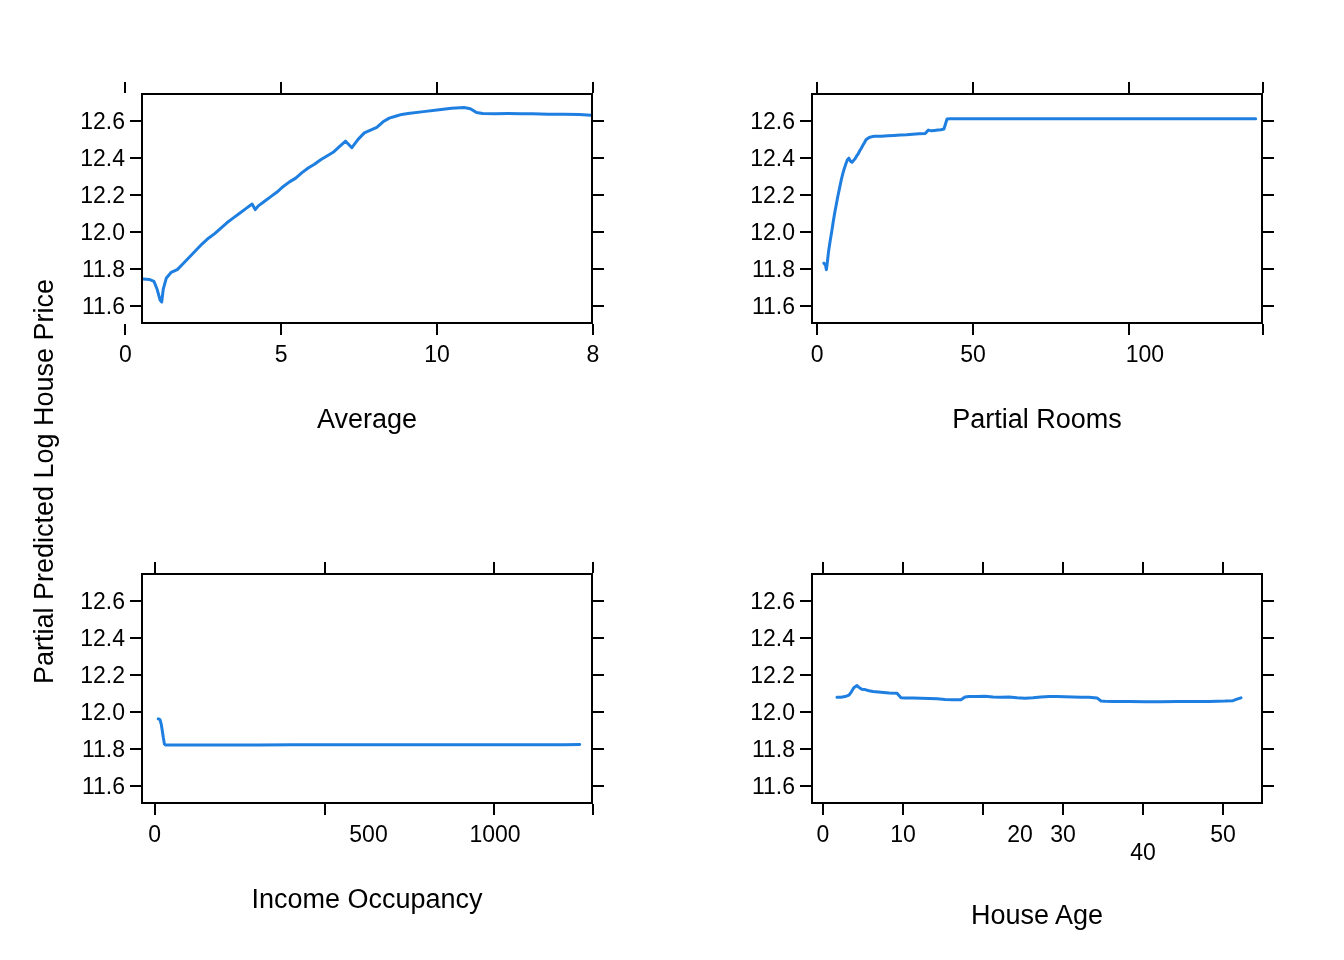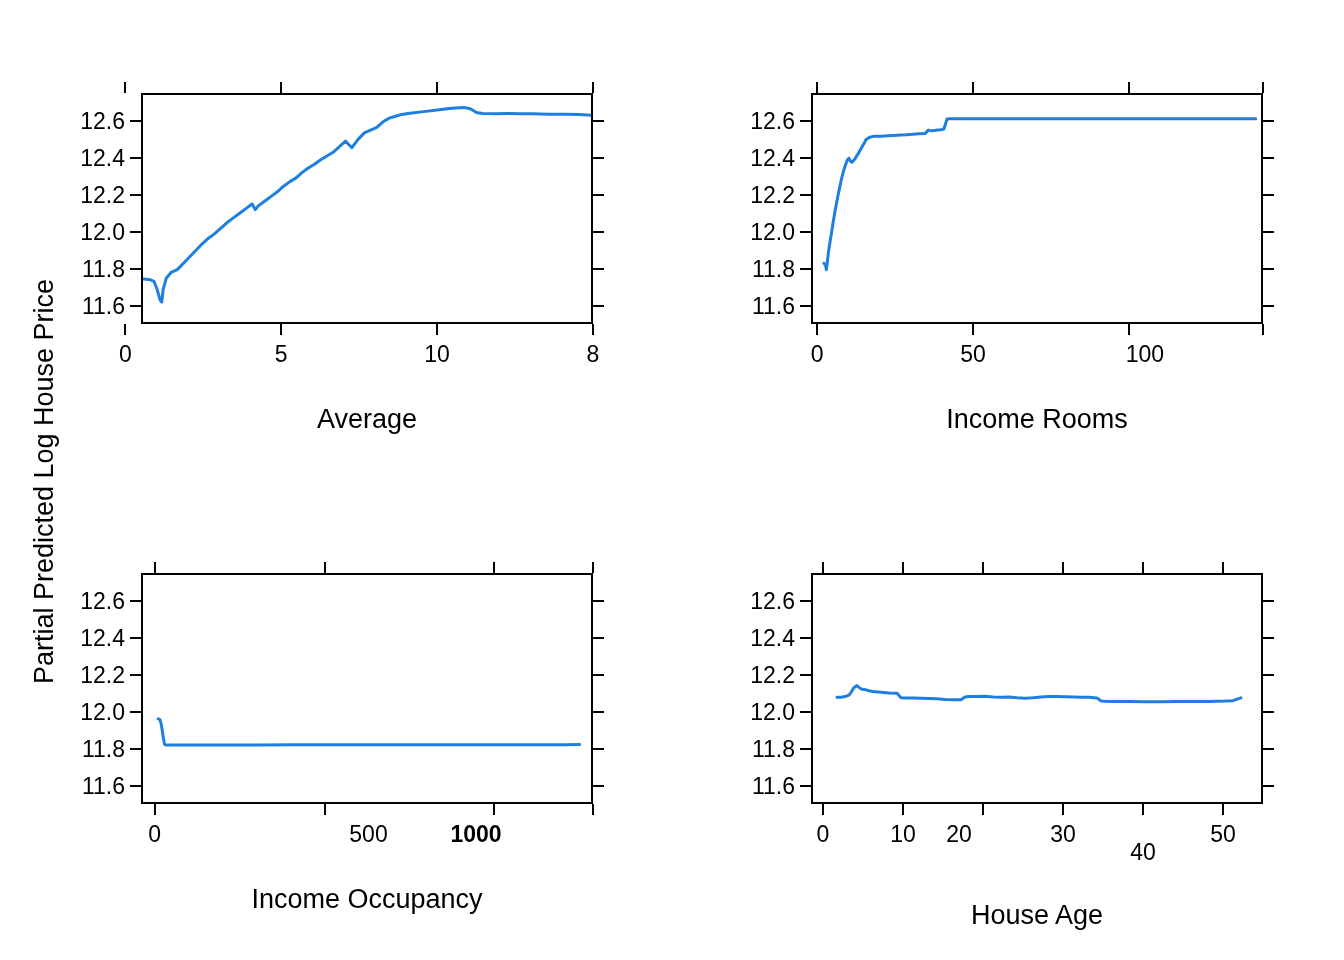--- a/index.html
+++ b/index.html
@@ -137,35 +137,35 @@
       <div class="tick y" style="left: 1263px; top: 304.52px;"></div>
       <div class="tick y" style="left: 1263px; top: 267.56px;"></div>
       <div class="tick y" style="left: 1263px; top: 230.6px;"></div>
       <div class="tick y" style="left: 1263px; top: 193.64px;"></div>
       <div class="tick y" style="left: 1263px; top: 156.68px;"></div>
       <div class="tick y" style="left: 1263px; top: 119.72px;"></div>
       <div class="tick x" style="left: 816.234px; top: 82px;"></div>
       <div class="tick x" style="left: 972.097px; top: 82px;"></div>
       <div class="tick x" style="left: 1127.96px; top: 82px;"></div>
       <div class="tick x" style="left: 1262px; top: 82px;"></div>
-      <div class="paneltitle" style="left: 1037px; top: 404px;">Income Rooms</div>
+      <div class="paneltitle" style="left: 1037px; top: 404px;">Partial Rooms</div>
     </div>
 
   <div class="panel" id="panel-2">
       <div class="plotbox" style="left: 141px; top: 573px; width: 452px; height: 231px;">
         <svg width="452" height="231">
           <path d="M15.29,143.77 L16.99,144.51 L18.35,149.69 L19.37,156.16 L20.39,162.99 L21.41,168.91 L22.43,170.02 L23.79,170.02 L27.19,170.02 L33.98,170.02 L47.58,170.02 L81.56,170.02 L115.55,170.02 L149.53,169.83 L183.52,169.83 L217.50,169.83 L251.49,169.83 L285.47,169.83 L319.46,169.65 L353.44,169.65 L387.43,169.65 L421.41,169.65 L436.71,169.46" fill="none" stroke="#1f7fe0" stroke-width="3" stroke-linejoin="round" stroke-linecap="round"></path>
         </svg>
       </div>
       <div class="tick x" style="left: 153.594px; top: 804px;"></div>
       <div class="xlab" style="left: 154.594px; top: 821px;">0</div>
       <div class="tick x" style="left: 323.519px; top: 804px;"></div>
       <div class="xlab" style="left: 324.519px; top: 821px; margin-left: 44px;">500</div>
       <div class="tick x" style="left: 493.444px; top: 804px;"></div>
-      <div class="xlab" style="left: 476px; top: 821px; font-weight: bold;">1000</div>
+      <div class="xlab" style="left: 495px; top: 821px;">1000</div>
       <div class="tick x" style="left: 592px; top: 804px;"></div>
       <div class="tick y" style="left: 130px; top: 784.52px;"></div>
       <div class="ylab" style="left: 53px; width: 72px; top: 785.52px;">11.6</div>
       <div class="tick y" style="left: 130px; top: 747.56px;"></div>
       <div class="ylab" style="left: 53px; width: 72px; top: 748.56px;">11.8</div>
       <div class="tick y" style="left: 130px; top: 710.6px;"></div>
       <div class="ylab" style="left: 53px; width: 72px; top: 711.6px;">12.0</div>
       <div class="tick y" style="left: 130px; top: 673.64px;"></div>
       <div class="ylab" style="left: 53px; width: 72px; top: 674.64px;">12.2</div>
       <div class="tick y" style="left: 130px; top: 636.68px;"></div>
@@ -189,21 +189,21 @@
       <div class="plotbox" style="left: 811px; top: 573px; width: 452px; height: 231px;">
         <svg width="452" height="231">
           <path d="M24.00,122.34 L28.00,122.15 L32.00,121.60 L36.00,120.12 L38.40,116.79 L40.80,112.73 L44.00,110.51 L46.40,112.73 L48.80,114.21 L52.00,114.58 L56.00,115.68 L60.00,116.42 L68.00,117.16 L76.00,117.90 L84.00,118.27 L88.00,122.71 L92.00,122.89 L100.00,123.08 L108.00,123.26 L116.00,123.45 L124.00,123.82 L132.00,124.56 L140.00,124.74 L148.00,124.74 L152.00,121.97 L156.00,121.60 L164.00,121.41 L172.00,121.23 L180.00,121.97 L188.00,122.34 L196.00,121.97 L204.00,122.71 L212.00,123.26 L220.00,122.71 L228.00,121.97 L236.00,121.60 L244.00,121.60 L252.00,121.78 L260.00,121.97 L268.00,122.15 L276.00,122.34 L284.00,122.89 L288.00,126.03 L292.00,126.22 L300.00,126.40 L308.00,126.40 L316.00,126.59 L332.00,126.77 L348.00,126.77 L364.00,126.59 L380.00,126.40 L396.00,126.40 L412.00,126.03 L420.00,125.66 L424.00,124.19 L428.00,122.89" fill="none" stroke="#1f7fe0" stroke-width="3" stroke-linejoin="round" stroke-linecap="round"></path>
         </svg>
       </div>
       <div class="tick x" style="left: 822px; top: 804px;"></div>
       <div class="xlab" style="left: 823px; top: 821px;">0</div>
       <div class="tick x" style="left: 902px; top: 804px;"></div>
       <div class="xlab" style="left: 903px; top: 821px;">10</div>
       <div class="tick x" style="left: 982px; top: 804px;"></div>
-      <div class="xlab" style="left: 959px; top: 821px;">20</div>
+      <div class="xlab" style="left: 1020px; top: 821px;">20</div>
       <div class="tick x" style="left: 1062px; top: 804px;"></div>
       <div class="xlab" style="left: 1063px; top: 821px;">30</div>
       <div class="tick x" style="left: 1142px; top: 804px;"></div>
       <div class="xlab" style="left: 1143px; top: 821px; margin-top: 18px;">40</div>
       <div class="tick x" style="left: 1222px; top: 804px;"></div>
       <div class="xlab" style="left: 1223px; top: 821px;">50</div>
       <div class="tick y" style="left: 800px; top: 784.52px;"></div>
       <div class="ylab" style="left: 723px; width: 72px; top: 785.52px;">11.6</div>
       <div class="tick y" style="left: 800px; top: 747.56px;"></div>
       <div class="ylab" style="left: 723px; width: 72px; top: 748.56px;">11.8</div>

